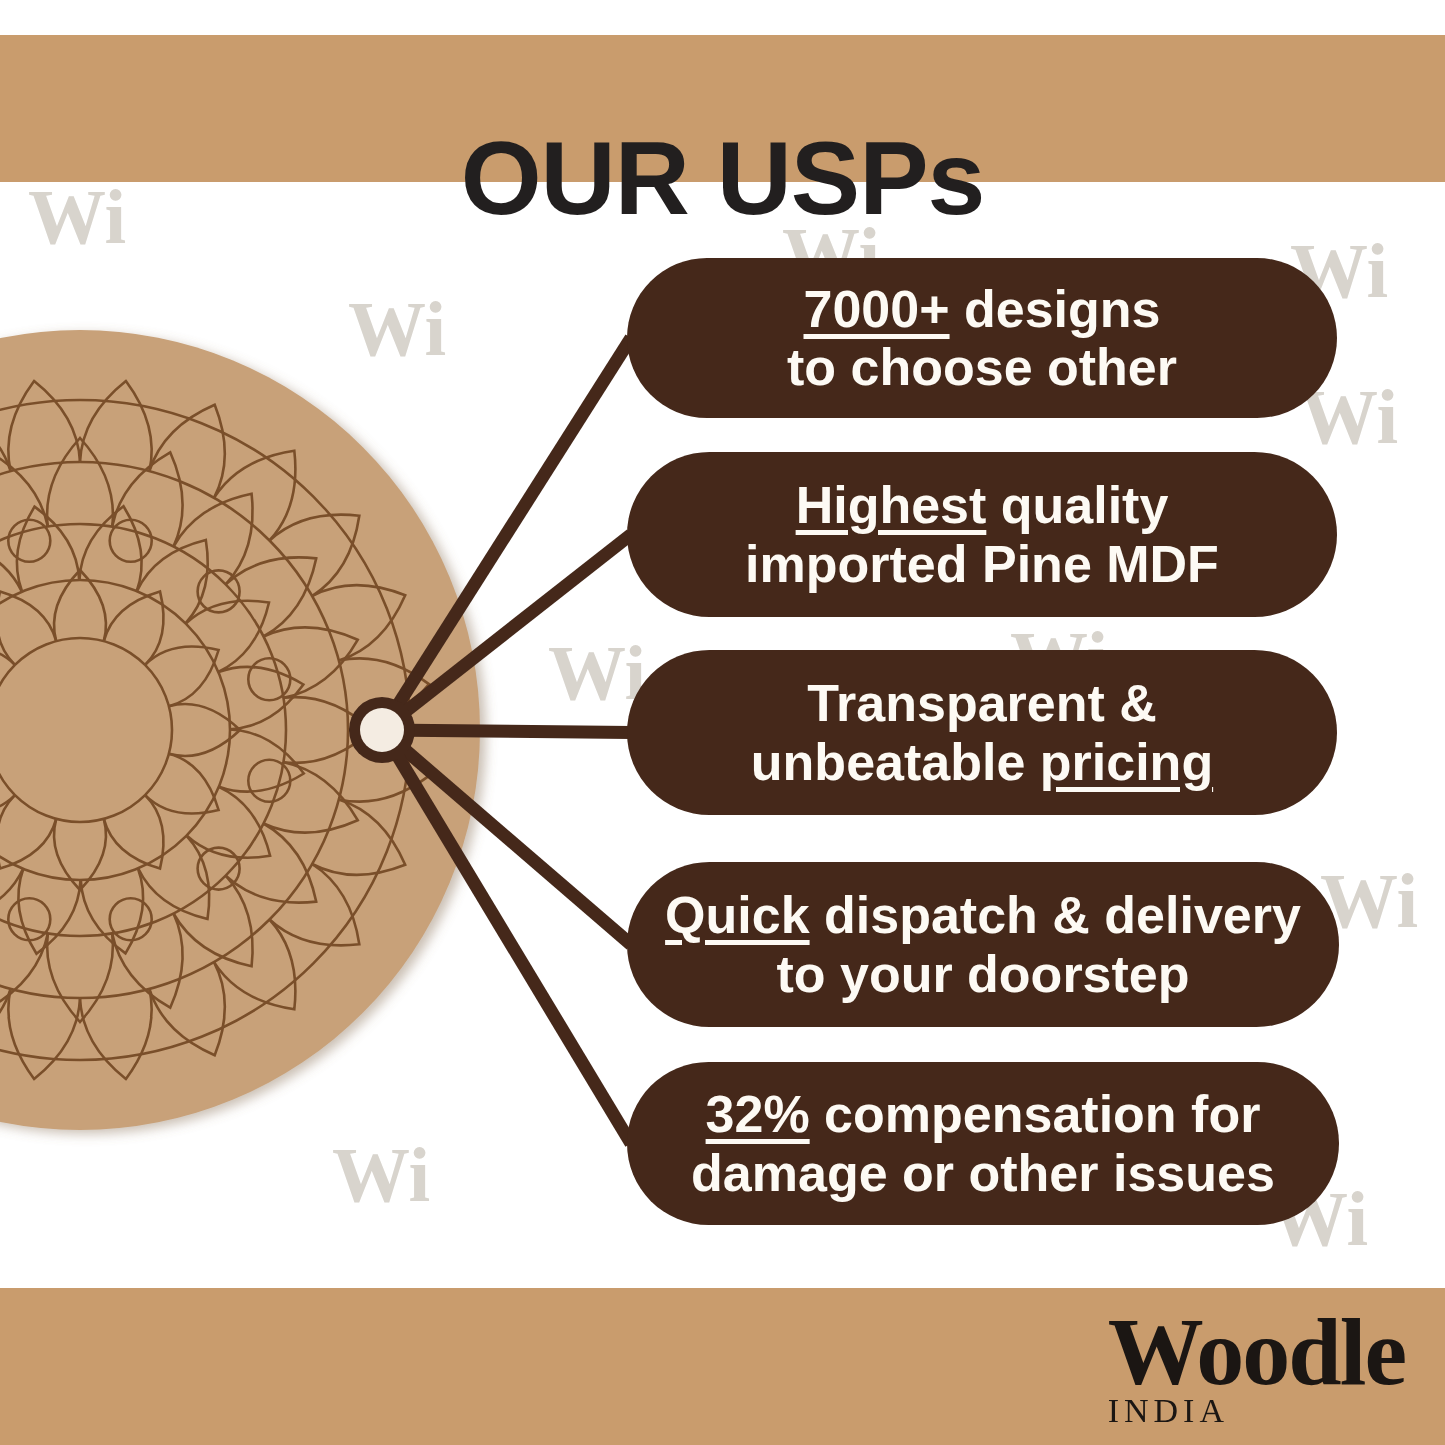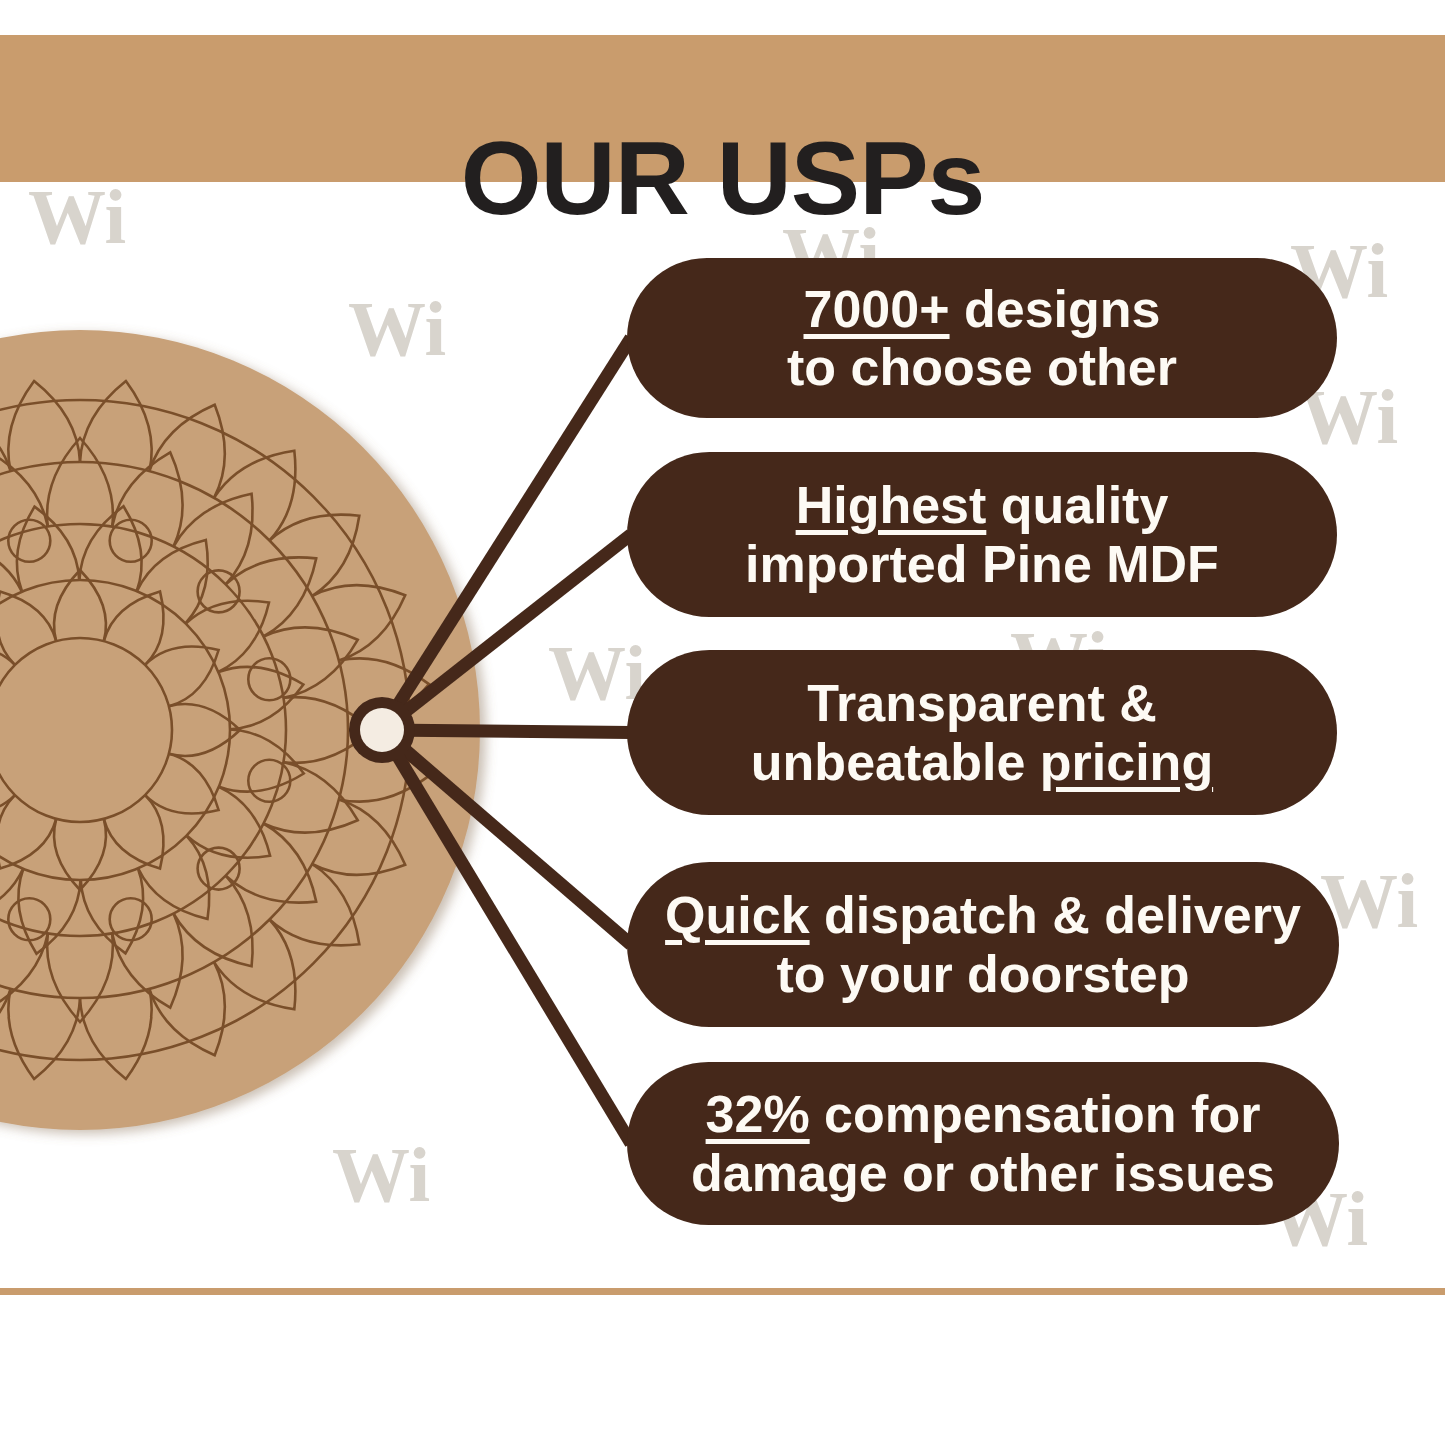--- a/index.html
+++ b/index.html
@@ -2,21 +2,21 @@
 <html><head>
 <meta charset="utf-8">
 <style>
   html,body{margin:0;padding:0;}
   body{
     width:1445px;height:1445px;
     background:#ffffff;
     font-family:"Liberation Sans", sans-serif;
     overflow:hidden;
   }
-  #stage{position:relative;width:1445px;height:1295px;overflow:hidden;background:#fff;}
+  #stage{position:relative;width:1445px;height:1445px;overflow:hidden;background:#fff;}
 
   
   .band{position:absolute;left:0;width:1445px;background:#c99c6d;}
   #top-band{top:35px;height:147px;}
   #bottom-band{top:1288px;height:157px;}
 
   #page-title{
     position:absolute;left:0;top:35px;width:1445px;height:147px;
     display:flex;align-items:center;justify-content:center;
     font-size:104px;font-weight:bold;color:#221f1f;

